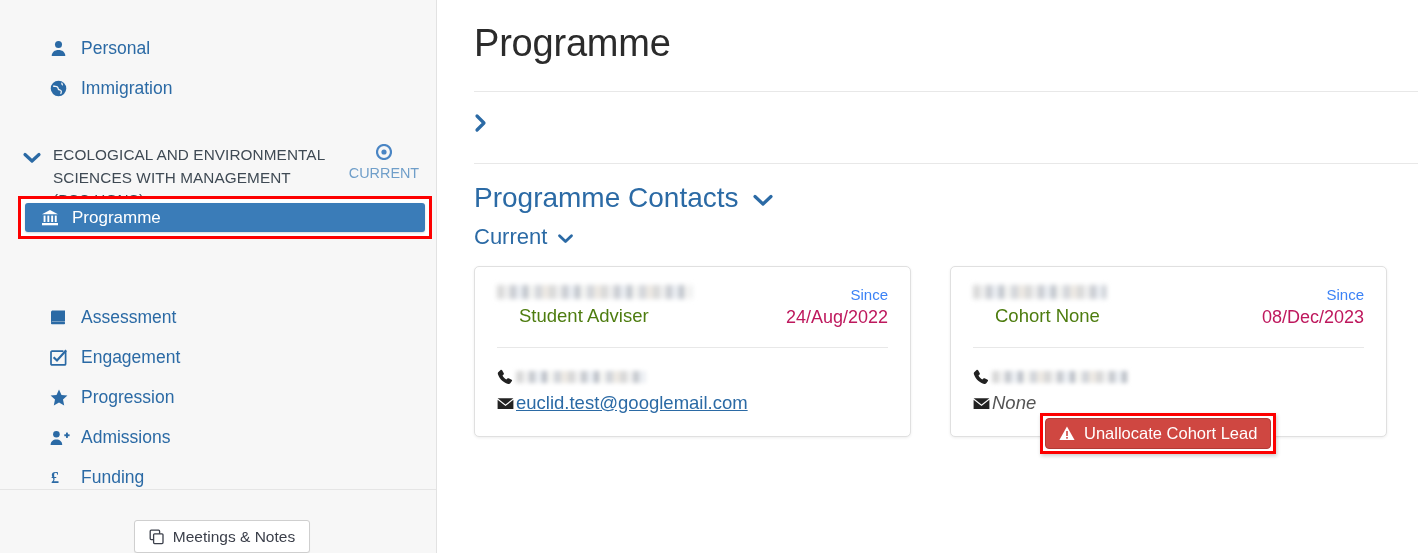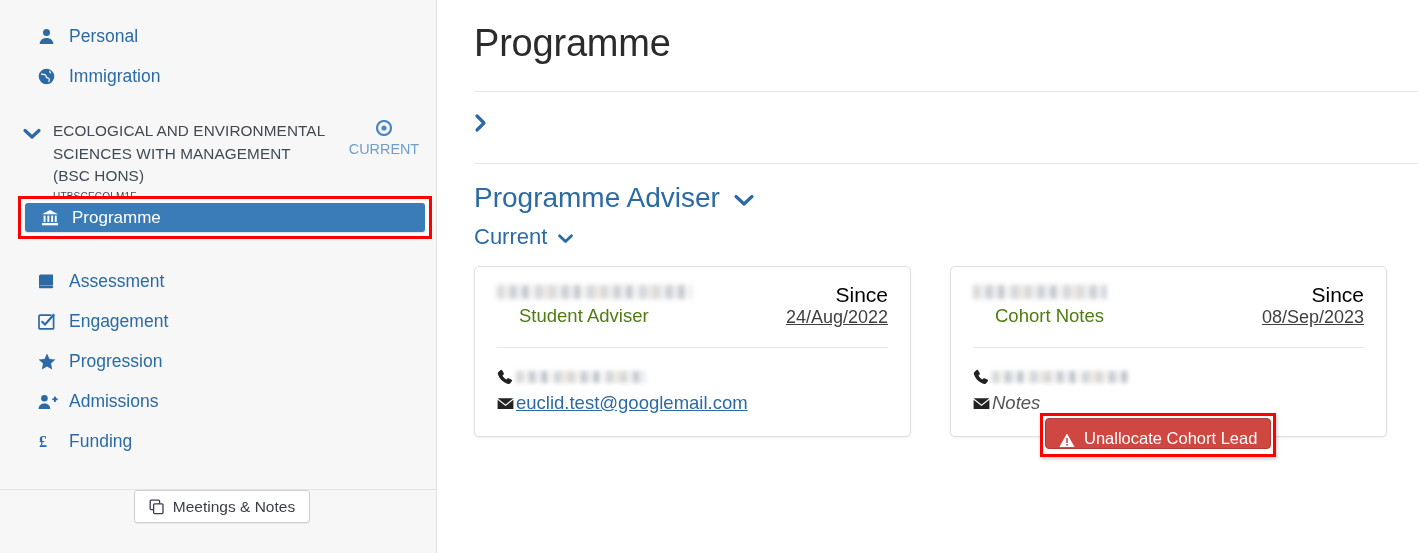--- a/index.html
+++ b/index.html
@@ -13,21 +13,21 @@
   #app { position: relative; width: 1418px; height: 553px; display: flex; }
 
   
   .sidebar {
     width: 437px; height: 553px;
     background: #f7f7f7;
     border-right: 1px solid #e2e2e2;
     position: relative;
     flex: 0 0 437px;
   }
-  .nav-list { padding: 16px; margin: 0; list-style: none; }
+  .nav-list { padding: 16px; margin: 12px; list-style: none; }
   .nav-item {
     display: flex; align-items: center;
     height: 40px;
     padding-left: 22px;
     color: #2b6aa5;
     font-size: 17.5px;
     white-space: nowrap;
     cursor: pointer;
   }
   .nav-item .ico {
@@ -80,21 +80,21 @@
     box-shadow: 0 1px 2px rgba(0,0,0,.15);
   }
   .prog-active .ico { width: 22px; flex:0 0 22px; margin-right: 9px; color:#fff; display:inline-flex; align-items:center;}
 
   .sidebar-divider {
     position: absolute; left: 0; right: 0; top: 489px;
     border-top: 1px solid #e5e5e5;
   }
   .sidebar-footer {
     position: absolute; left: 0; right: 16px; top: 490px;
-    height: 63px; display: flex; align-items: flex-start; justify-content: center; padding-left: 24px;
+    height: 63px; display: flex; align-items: flex-end; justify-content: center; padding-left: 24px;
   }
   .mn-btn {
     background: #ffffff;
     border: 1px solid #cfcfcf;
     border-radius: 3px;
     height: 33px;
     padding: 0 14px;
     display: inline-flex; align-items: center; gap: 8px;
     color: #3b3f4a; font-size: 15.5px;
     box-shadow: 0 1px 1px rgba(0,0,0,.06);
@@ -162,22 +162,22 @@
   .card-top { display: flex; justify-content: space-between; align-items: flex-start; }
   .card-who { }
   .blur-name {
     height: 14px; width: 195px; margin-bottom: 6px;
     border-radius: 1px;
     filter: blur(2.4px);
   }
   .blur-name.n2 { width: 133px; }
   .role { color: #4d7c0f; font-size: 18.5px; line-height: 22px; margin-left: 22px; }
   .since-box { text-align: right; }
-  .since-label { color: #000000; font-size: 21px; line-height: 20px; }
-  .since-date { color: #404040; font-size: 18px; line-height: 24px; text-decoration: underline; }
+  .since-label { color: #3b82f6; font-size: 15px; line-height: 20px; }
+  .since-date { color: #be185d; font-size: 18px; line-height: 24px; }
   .card-sep { border-top: 1px solid #e8e8e8; margin: 18px 0 16px 0; }
   .contact-line { display: flex; align-items: center; gap: 2px; height: 26px; }
   .contact-line .ico { width: 17px; flex:0 0 17px; display:inline-flex; align-items:center; color:#222; }
   .blur-phone { height: 12px; width: 130px; filter: blur(2.2px); border-radius:1px; }
   .blur-phone.p2 { width: 136px; }
   .email-link { color: #2b6aa5; font-size: 18.5px; }
   .none-val { color: #555; font-size: 18.5px; font-style: italic; }
 
   .unalloc-wrap {
     position: absolute;
@@ -189,21 +189,21 @@
     box-shadow: 1px 2px 4px rgba(0,0,0,.2);
   }
   .unalloc-btn {
     background: #cf4741;
     border: 1px solid #b33a35;
     border-radius: 4px;
     color: #fff;
     font-size: 16.5px;
     height: 31px;
     padding: 0 13px;
-    display: inline-flex; align-items: flex-end; gap: 9px;
+    display: inline-flex; align-items: center; gap: 9px;
     cursor: pointer;
     font-family: "Liberation Sans", sans-serif;
     white-space: nowrap;
   }
   .unalloc-btn .ico { display:inline-flex; align-items:center; }
 
   
   .px {
     background-image:
       repeating-linear-gradient(90deg,
@@ -349,21 +349,21 @@
       <span>
         <svg width="14" height="20" viewBox="0 0 14 20" fill="none" stroke="#2b6aa5" stroke-width="3.2" stroke-linecap="round" stroke-linejoin="round">
             <polyline points="3,3 10,10 3,17"></polyline>
           </svg>
       </span>
     </div>
 
     <div class="rule rule2"></div>
 
     <div class="section-head">
-      <span>Programme Adviser</span>
+      <span>Programme Contacts</span>
       <span>
         <svg width="22" height="14" viewBox="0 0 22 14" fill="none" stroke="#2b6aa5" stroke-width="3.2" stroke-linecap="round" stroke-linejoin="round">
             <polyline points="3,3.5 11,11 19,3.5"></polyline>
           </svg>
       </span>
     </div>
 
     <div class="sub-head">
       <span>Current</span>
       <span>
@@ -403,44 +403,44 @@
               </svg>
           </span>
           <a class="email-link" href="#">euclid.test@googlemail.com</a>
         </div>
       </div>
 
       <div class="card">
         <div class="card-top">
           <div class="card-who">
             <div class="blur-name n2 px"></div>
-            <div class="role">Cohort Notes</div>
+            <div class="role">Cohort None</div>
           </div>
           <div class="since-box">
             <div class="since-label">Since</div>
-            <div class="since-date">08/Sep/2023</div>
+            <div class="since-date">08/Dec/2023</div>
           </div>
         </div>
         <div class="card-sep"></div>
         <div class="contact-line">
           <span class="ico">
             <svg width="16" height="16" viewBox="0 0 16 16" fill="#222">
                 <path d="M3.6.9 1.2 3.3c-.5.5-.5 1.4-.2 2.2.9 2.5 2.4 4.6 4.2 6.2 1.8 1.6 4 2.8 6 3.2.9.2 1.7-.1 2.1-.7l1.6-2.2c.3-.4.2-1-.3-1.2l-3-1.5c-.4-.2-.9-.1-1.2.3L9.3 10.6C7.8 9.8 6.3 8.3 5.5 6.6l1.1-1.2c.3-.3.4-.8.2-1.2L5.1 1.2C4.8.7 4.1.5 3.6.9z"></path>
               </svg>
           </span>
           <span class="blur-phone p2 px"></span>
         </div>
         <div class="contact-line">
           <span class="ico">
             <svg width="17" height="13" viewBox="0 0 17 13" fill="#222">
                 <path d="M.6 1.2h15.8L8.5 7.6z"></path>
                 <path d="M.6 2.7 8.5 9l7.9-6.3v9.4H.6z"></path>
               </svg>
           </span>
-          <span class="none-val">Notes</span>
+          <span class="none-val">None</span>
         </div>
 
         <div class="unalloc-wrap">
           <button class="unalloc-btn">
             <span class="ico">
               <svg width="16" height="15" viewBox="0 0 16 15" fill="#ffffff">
                   <path d="M8 .6 15.6 14H.4z"></path>
                   <rect x="7.2" y="5" width="1.6" height="5" fill="#cf4741"></rect>
                   <rect x="7.2" y="11" width="1.6" height="1.7" fill="#cf4741"></rect>
                 </svg>

